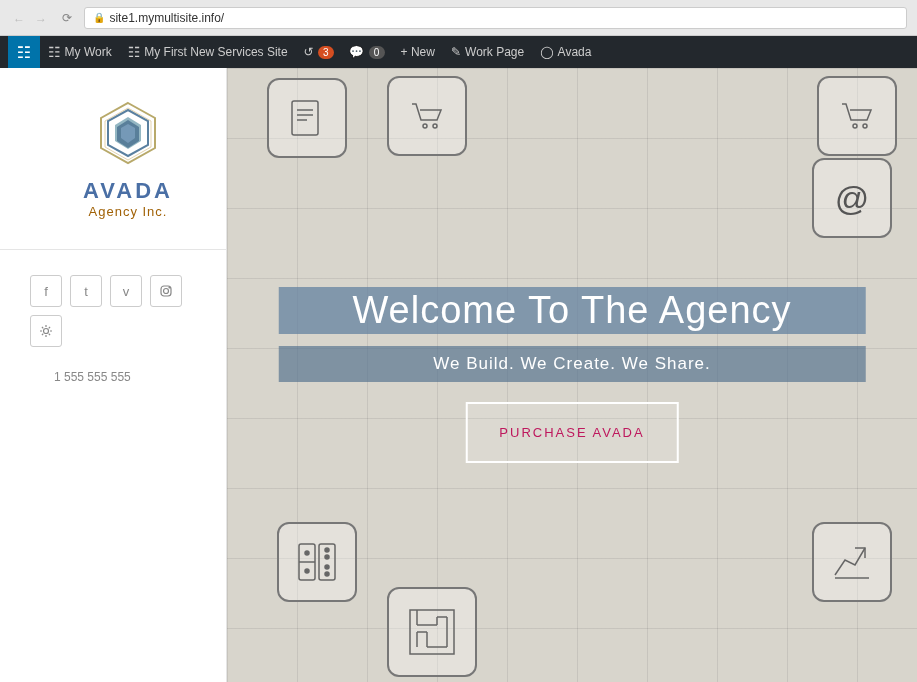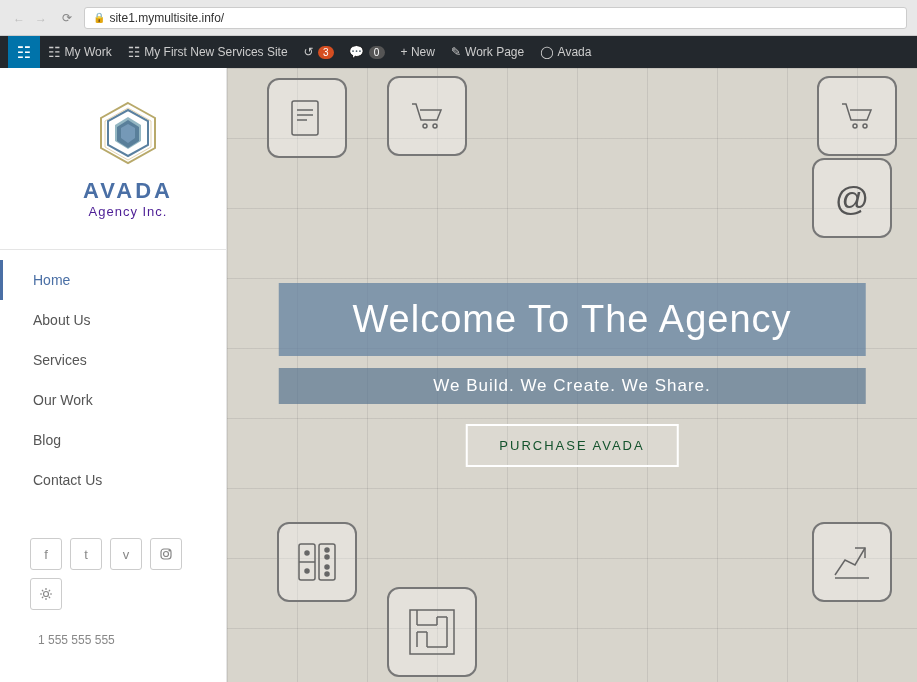--- a/index.html
+++ b/index.html
@@ -123,21 +123,21 @@
       margin-bottom: 10px;
     }
     .logo-title {
       color: #4a6fa5;
       font-size: 22px;
       font-weight: bold;
       letter-spacing: 3px;
       text-align: center;
     }
     .logo-subtitle {
-      color: #4c1d95;
+      color: #a16207;
       font-size: 13px;
       letter-spacing: 1px;
       text-align: right;
     }
     .sidebar-divider {
       height: 1px;
       background: #e5e5e5;
       margin: 10px 0;
     }
     .sidebar-nav {
@@ -172,20 +172,21 @@
       align-items: center;
       justify-content: center;
       color: #888;
       font-size: 13px;
       cursor: pointer;
     }
 
     
     .sidebar-contact {
       padding: 10px 20px 10px 38px;
+      margin-left: 16px;
     }
     .sidebar-contact p {
       font-size: 12px;
       color: #888;
       line-height: 1.8;
     }
 
     
     .main-content {
       flex: 1;
@@ -230,21 +231,21 @@
     .hero-overlay {
       position: absolute;
       top: 50%;
       left: 50%;
       transform: translate(-50%, -50%);
       text-align: center;
       width: 85%;
     }
     .hero-title-bar {
       background: rgba(100, 130, 160, 0.75);
-      padding: 15px 30px;
+      padding: 2px 30px;
       margin-bottom: 0;
     }
     .hero-title {
       color: white;
       font-size: 38px;
       font-weight: 300;
       letter-spacing: 1px;
       white-space: nowrap;
     }
     .hero-subtitle-bar {
@@ -255,22 +256,22 @@
     }
     .hero-subtitle {
       color: white;
       font-size: 17px;
       font-weight: 300;
       letter-spacing: 1px;
     }
     .hero-cta {
       display: inline-block;
       border: 2px solid white;
-      color: #14532d;
-      padding: 12px 32px;
+      color: #be185d;
+      padding: 21px 32px;
       font-size: 13px;
       letter-spacing: 2px;
       cursor: pointer;
       background: rgba(255,255,255,0.1);
     }
   </style>
 </head>
 <body>
 
 <div class="browser-chrome">
@@ -331,28 +332,20 @@
 
         <polygon points="35,22 46,29 46,43 35,50 24,43 24,29" fill="#4a7090" opacity="0.8"></polygon>
         <polygon points="35,26 42,30 42,40 35,45 28,40 28,30" fill="#88aacc" opacity="0.6"></polygon>
       </svg>
       <div class="logo-title">AVADA</div>
       <div class="logo-subtitle">Agency Inc.</div>
     </div>
 
     <div class="sidebar-divider"></div>
 
-    <nav class="sidebar-nav">
-      <a class="sidebar-nav-item active">Home</a>
-      <a class="sidebar-nav-item">About Us</a>
-      <a class="sidebar-nav-item">Services</a>
-      <a class="sidebar-nav-item">Our Work</a>
-      <a class="sidebar-nav-item">Blog</a>
-      <a class="sidebar-nav-item">Contact Us</a>
-    </nav>
 
     <div class="sidebar-social">
       <div class="social-btn">f</div>
       <div class="social-btn">t</div>
       <div class="social-btn">v</div>
       <div class="social-btn">
         <svg width="14" height="14" viewBox="0 0 14 14" fill="none" stroke="#888" stroke-width="1.2">
           <rect x="2" y="2" width="10" height="10" rx="3"></rect>
           <circle cx="7" cy="7" r="2.5"></circle>
           <circle cx="10.5" cy="3.5" r="0.5" fill="#888"></circle>

